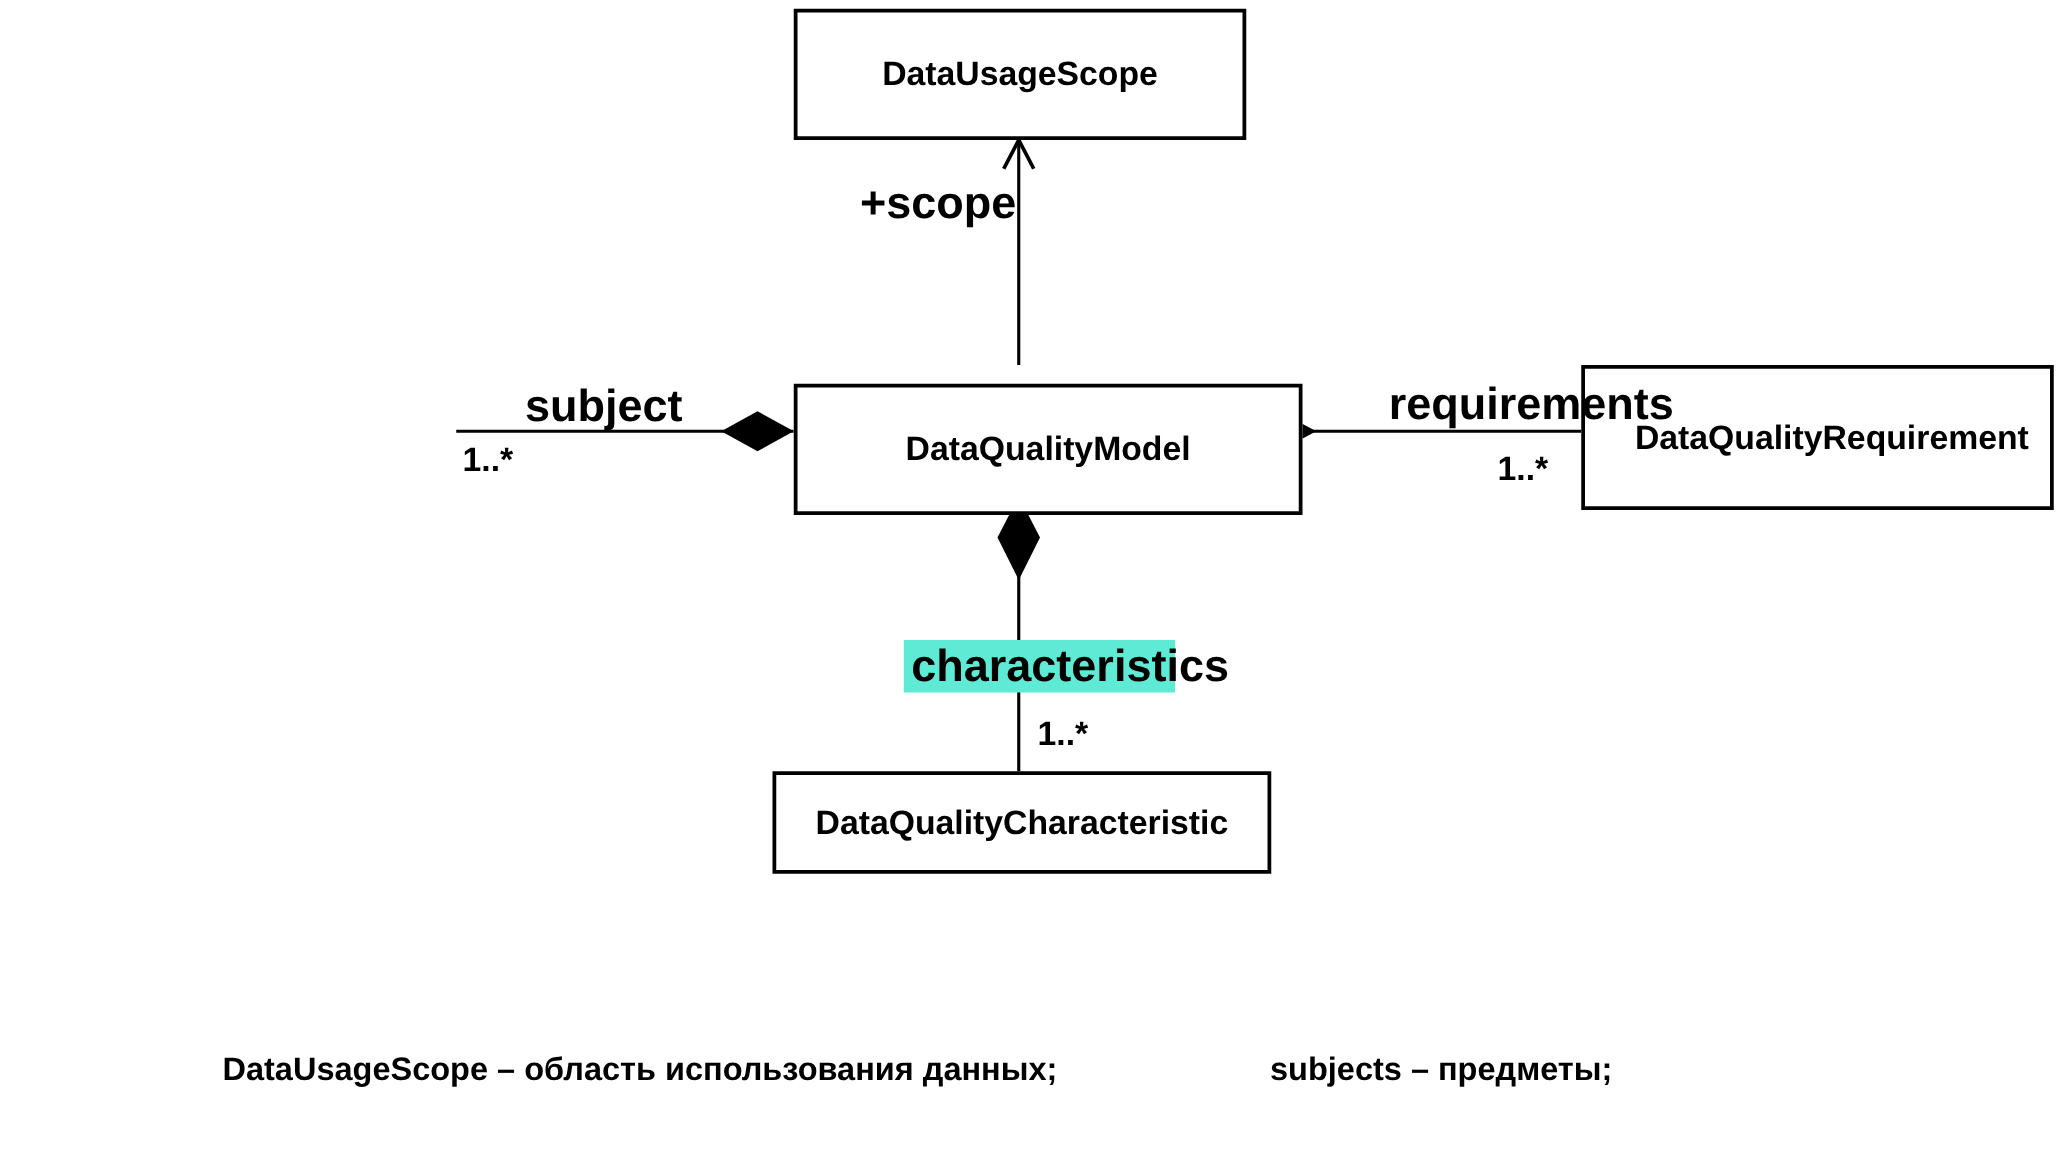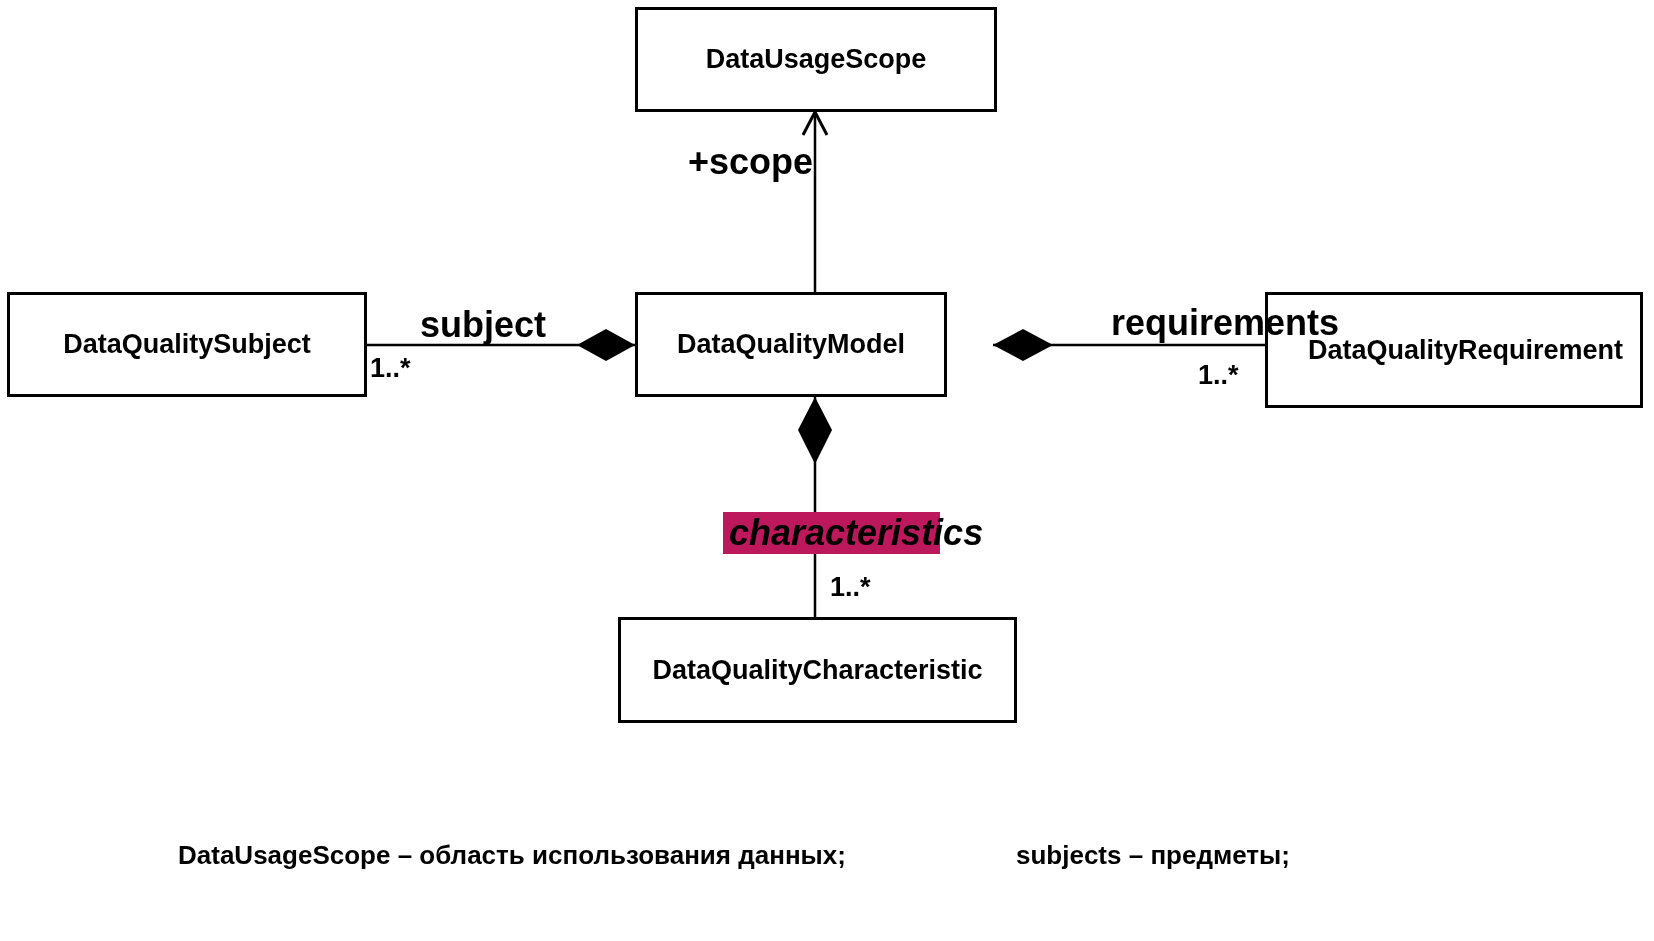--- a/index.html
+++ b/index.html
@@ -28,21 +28,21 @@
     font-size: 27px;
     text-align: center;
     white-space: nowrap;
   }
   .edge-label {
     position: absolute;
     font-size: 36px;
     white-space: nowrap;
   }
   .edge-label.centered { text-align: center; }
-  .edge-label.masked { background: #be185d; padding: 0 6px; font-style: italic; }
+  .edge-label.masked { background: #5eead4; padding: 0 6px; }
   .mult-label {
     position: absolute;
     font-size: 27px;
     white-space: nowrap;
   }
   .legend {
     position: absolute;
     font-size: 26px;
     line-height: 34px;
     white-space: pre;
@@ -65,33 +65,30 @@
     <polygon points="993,345 1023,329 1053,345 1023,361" fill="#000000"></polygon>
 
     <line x1="815" y1="397" x2="815" y2="618" stroke="#000000" stroke-width="2.5"></line>
     <polygon points="815,397 832,430 815,464 798,430" fill="#000000"></polygon>
   </svg>
 
   <div class="uml-box" style="left:635px; top:7px; width:362px; height:105px;">
     <span>DataUsageScope</span>
   </div>
 
-  <div class="uml-box" style="left:7px; top:292px; width:360px; height:105px;">
-    <span>DataQualitySubject</span>
-  </div>
 
-  <div class="uml-box" style="left:635px; top:292px; width:312px; height:105px;">
+  <div class="uml-box" style="left:635px; top:307px; width:407px; height:105px;">
     <span>DataQualityModel</span>
   </div>
 
   <div class="uml-box" style="left:1265px; top:292px; width:378px; height:116px;padding-left:23px;">
     <span>DataQualityRequirement</span>
   </div>
 
-  <div class="uml-box" style="left:618px; top:617px; width:399px; height:106px;">
+  <div class="uml-box" style="left:618px; top:617px; width:399px; height:82px;">
     <span>DataQualityCharacteristic</span>
   </div>
 
   <div class="edge-label centered" style="left:688px; top:141px; width:120px;">+scope</div>
 
   <div class="edge-label centered" style="left:420px; top:304px; width:120px;">subject</div>
   <div class="mult-label" style="left:370px; top:353px;">1..*</div>
 
   <div class="edge-label centered" style="left:1111px; top:302px; width:185px;">requirements</div>
   <div class="mult-label" style="left:1198px; top:360px;">1..*</div>

